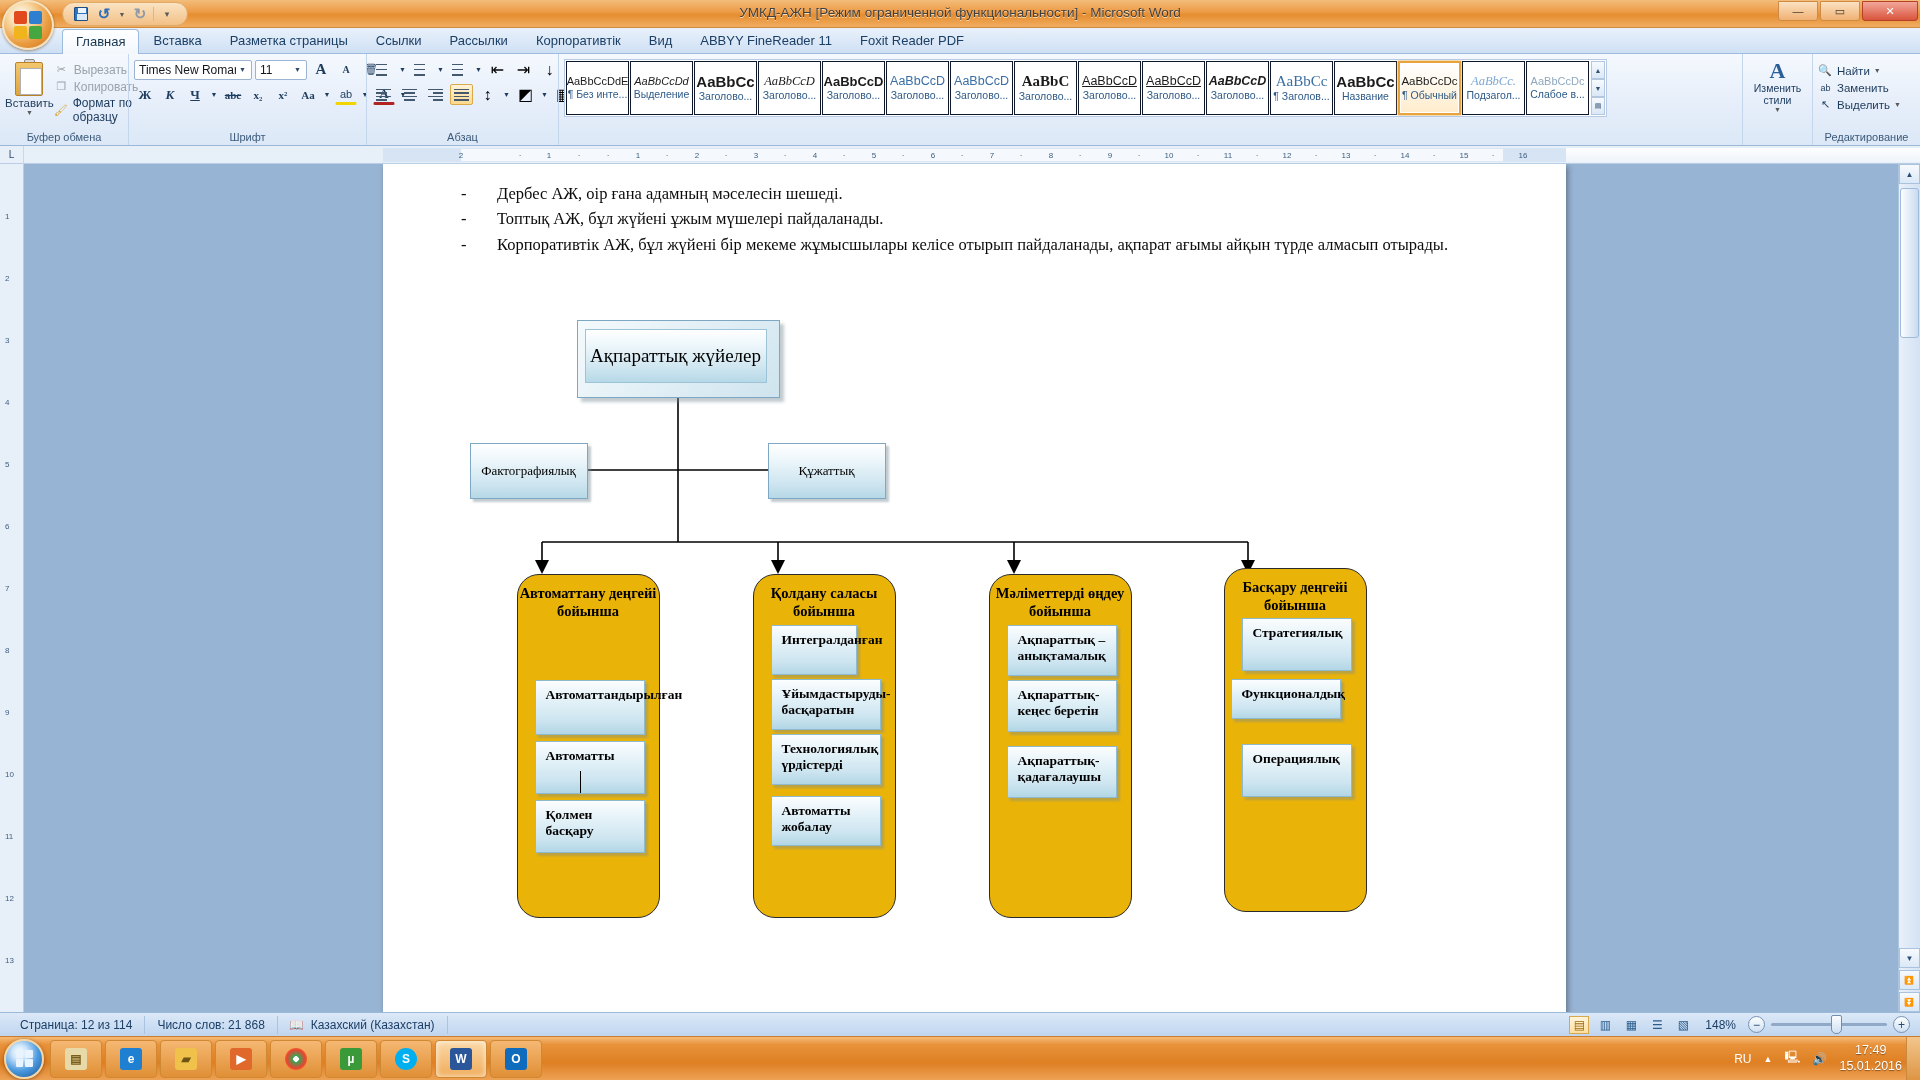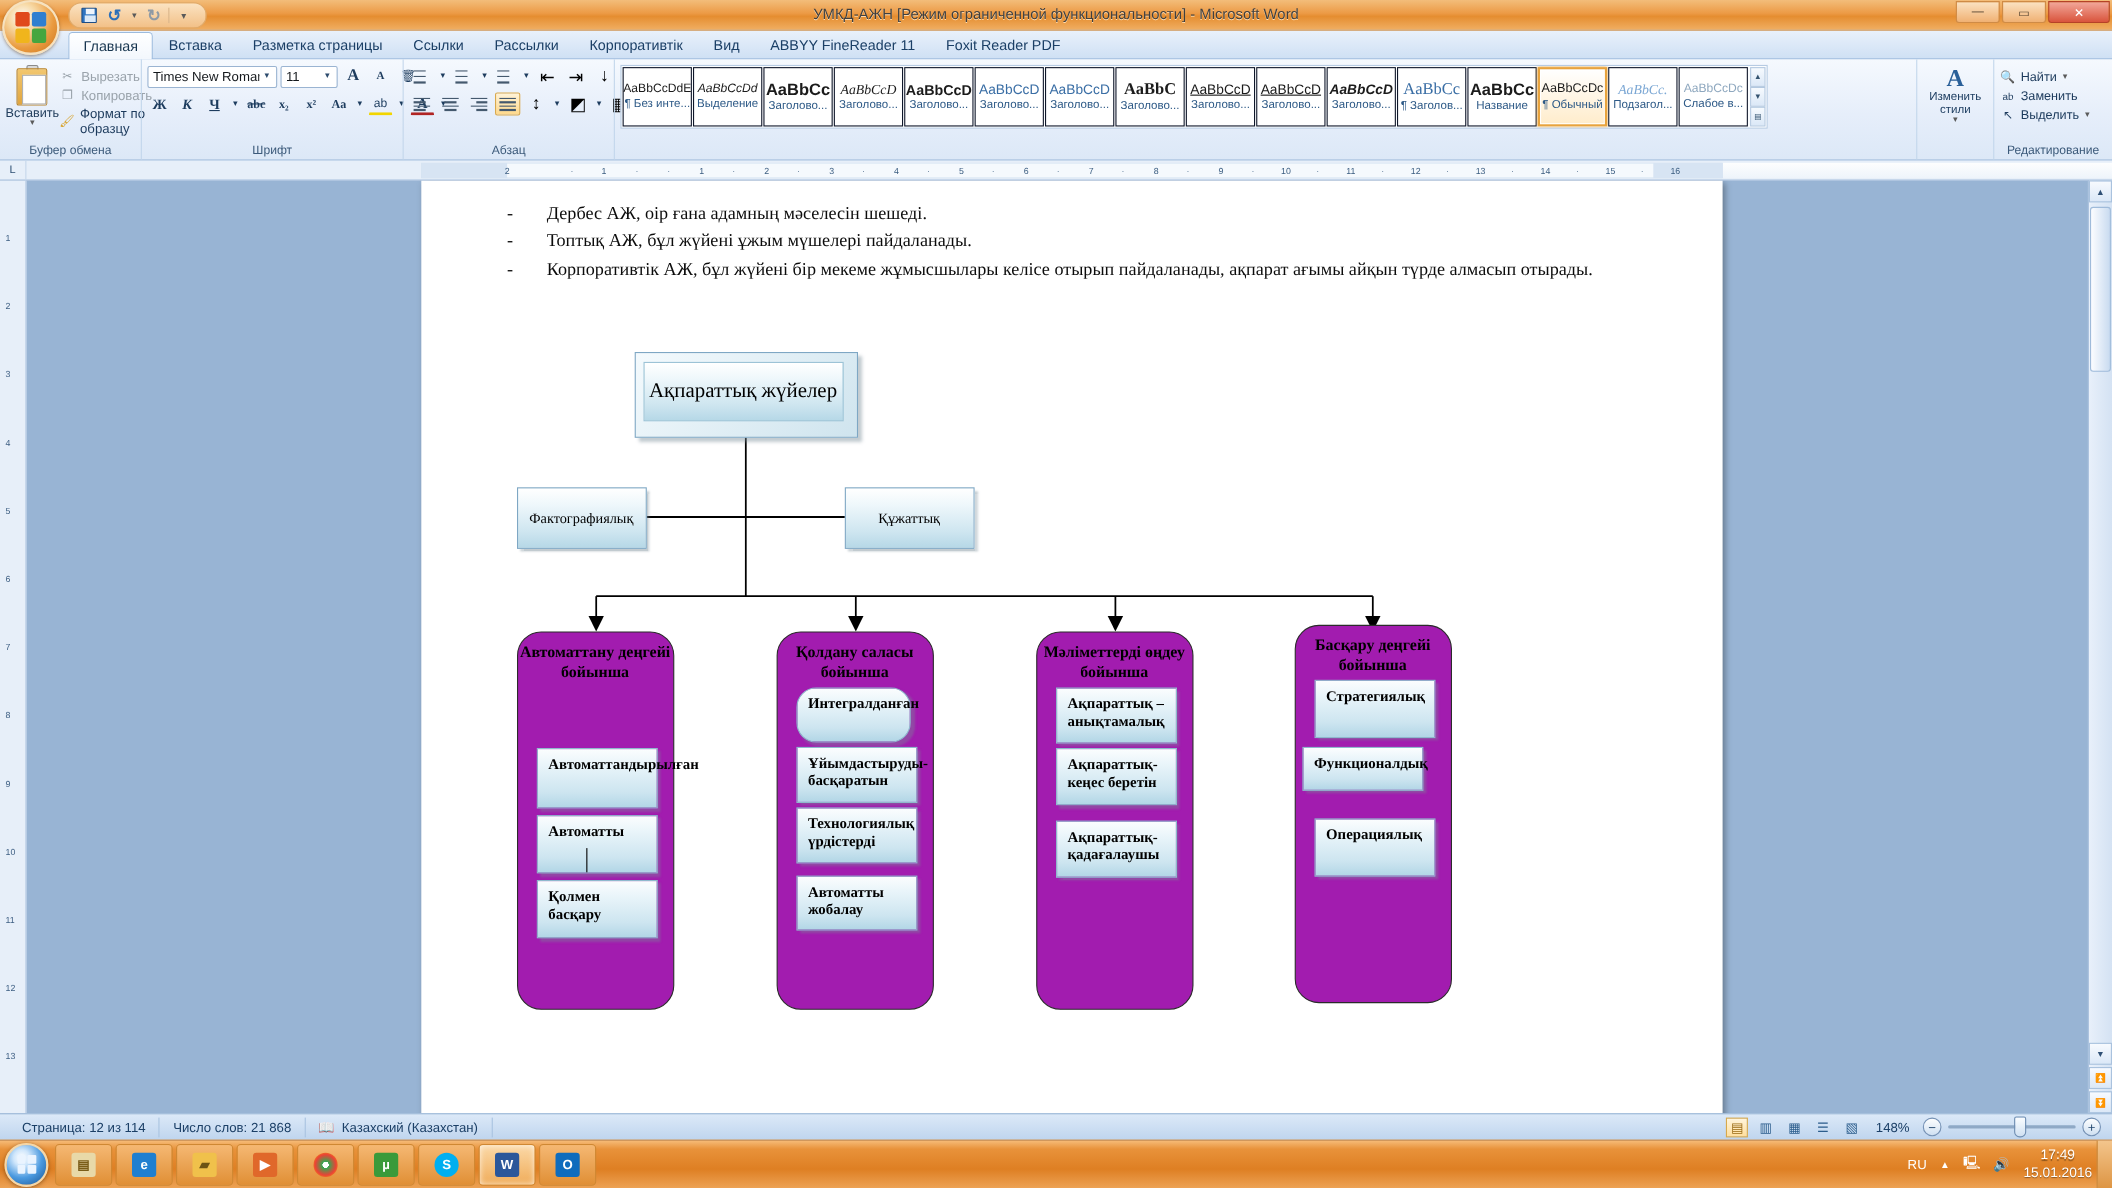--- a/index.html
+++ b/index.html
@@ -183,21 +183,21 @@
   .dbox{
     position:absolute; border:1px solid #7ea7c4;
     background:linear-gradient(to bottom,#ffffff 0%,#eef7fb 28%,#cfe6f0 72%,#b6d8e7 100%);
     display:flex;align-items:center;justify-content:center;text-align:center;
     font-family:"Liberation Serif", serif; color:#000; box-shadow:3px 3px 2px rgba(120,140,150,.45);
   }
   .dbox.head{ font-size:19px; box-shadow:none; }
   .headwrap{position:absolute;}
   .dbox.lvl2{ font-size:13px; }
   .panel{
-    position:absolute; border:1.4px solid #2b2b2b; border-radius:22px; background:#a21caf;
+    position:absolute; border:1.4px solid #2b2b2b; border-radius:22px; background:#eab308;margin-left:47px;
   }
   .panel-title{
     position:absolute; left:0; right:0; top:9px; text-align:center;
     font-family:"Liberation Serif", serif; font-weight:bold; font-size:14.5px; color:#000; line-height:1.25;
   }
   .leaf{
     position:absolute; border:1px solid #8fb9cd;
     background:linear-gradient(to bottom,#fbfdfe 0%,#eaf5fa 26%,#cde5f0 74%,#b2d6e6 100%);
     font-family:"Liberation Serif", serif; font-weight:bold; font-size:13.5px; color:#000;
     padding:6px 0 0 10px; box-shadow:3px 3px 2px rgba(120,140,150,.40); line-height:1.2;
@@ -665,21 +665,21 @@
       <div class="panel" style="left:0px;top:264px;width:143px;height:344px;">
         <div class="panel-title">Автоматтану деңгейі бойынша</div>
         <div class="leaf" style="left:17px;top:105px;width:110px;height:55px;">Автоматтандырылған</div>
         <div class="leaf" style="left:17px;top:166px;width:110px;height:53px;">Автоматты</div>
         <div class="leaf" style="left:17px;top:225px;width:110px;height:53px;">Қолмен басқару</div>
         <div class="caret" style="left:62px;top:196px;height:22px;"></div>
       </div>
 
       <div class="panel" style="left:236px;top:264px;width:143px;height:344px;">
         <div class="panel-title">Қолдану саласы бойынша</div>
-        <div class="leaf" style="left:17px;top:50px;width:104px;height:50px;border-radius:18px;">Интегралданған</div>
+        <div class="leaf" style="left:17px;top:50px;width:86px;height:50px;">Интегралданған</div>
         <div class="leaf" style="left:17px;top:104px;width:110px;height:51px;">Ұйымдастыруды-басқаратын</div>
         <div class="leaf" style="left:17px;top:159px;width:110px;height:51px;">Технологиялық үрдістерді</div>
         <div class="leaf" style="left:17px;top:221px;width:110px;height:50px;">Автоматты жобалау</div>
       </div>
 
       <div class="panel" style="left:472px;top:264px;width:143px;height:344px;">
         <div class="panel-title">Мәліметтерді өңдеу бойынша</div>
         <div class="leaf" style="left:17px;top:50px;width:110px;height:51px;">Ақпараттық – анықтамалық</div>
         <div class="leaf" style="left:17px;top:105px;width:110px;height:52px;">Ақпараттық-кеңес беретін</div>
         <div class="leaf" style="left:17px;top:171px;width:110px;height:52px;">Ақпараттық-қадағалаушы</div>

